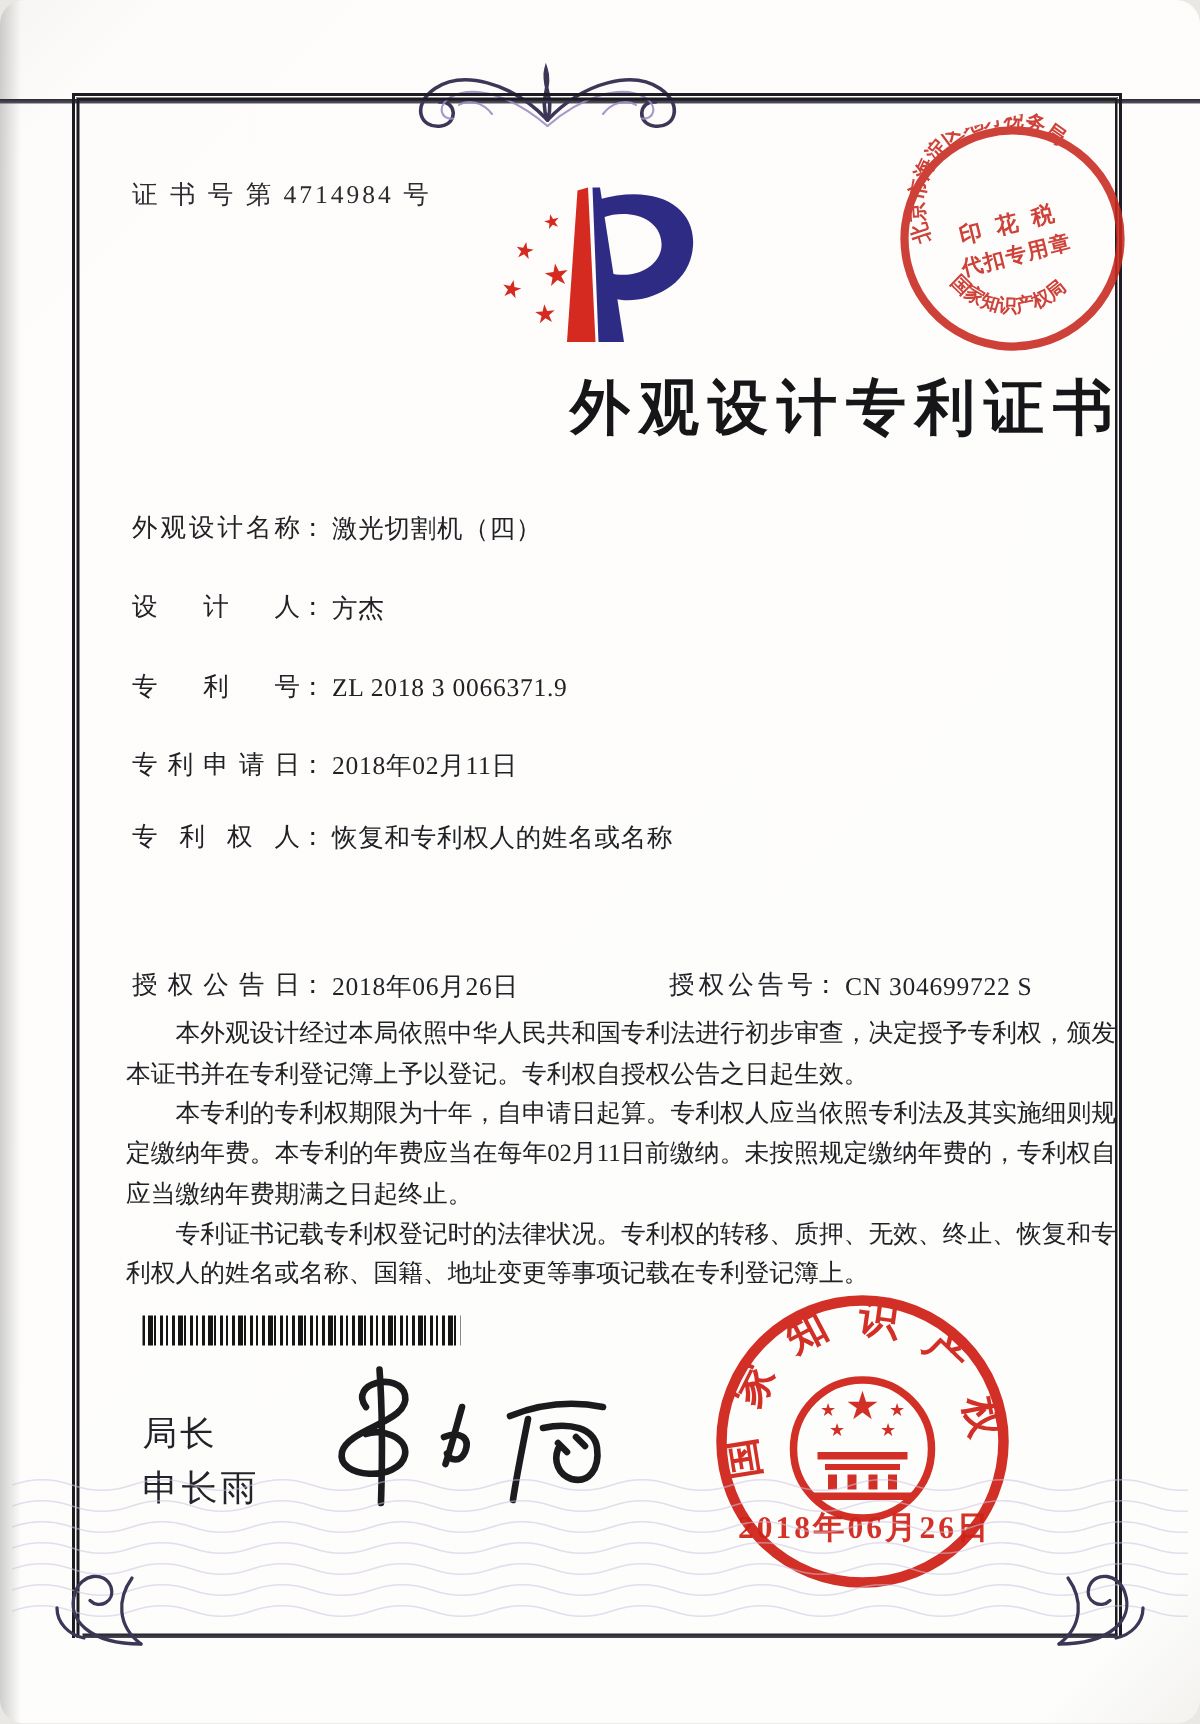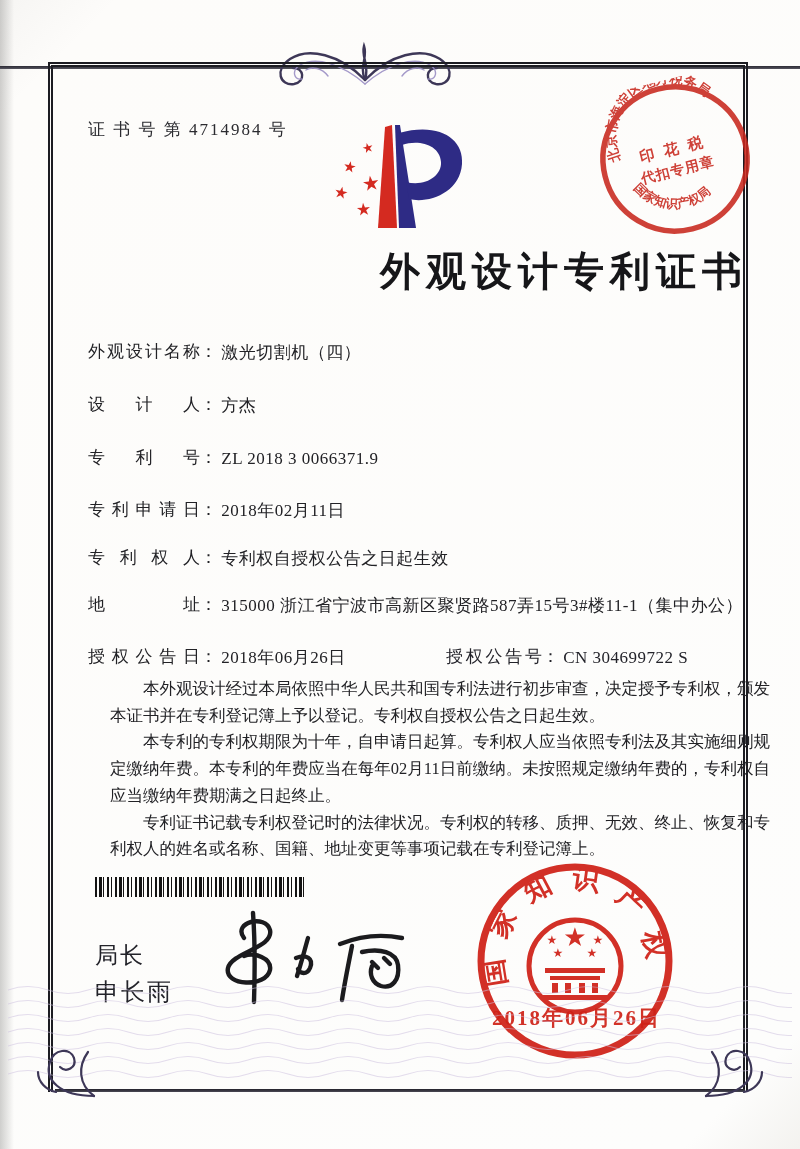--- a/index.html
+++ b/index.html
@@ -2,20 +2,21 @@
 <html><head>
 <meta charset="utf-8">
 <style>
   * { margin:0; padding:0; box-sizing:border-box; }
   html,body { width:800px; height:1149px; }
   body { background:#e9e8e5; font-family:"Liberation Serif", serif; }
   .page{
     position:relative; width:800px; height:1149px; overflow:hidden;
     background:linear-gradient(135deg,#f6f5f3 0%, #fdfcfa 6%, #fdfdfc 94%, #f3f2ef 100%);
     color:#23232a;
+    border-radius:16px;
   }
   .page::before{ content:""; position:absolute; left:0; top:0; width:14px; height:100%;
     background:linear-gradient(90deg, rgba(120,120,118,.35), rgba(0,0,0,0)); pointer-events:none; }
 
   
   .top-rule{ position:absolute; left:0; top:66px; width:800px; height:3px;
     background:linear-gradient(180deg,#2c2b35,#55545e); }
   .top-flourish{ position:absolute; left:258px; top:34px; }
   .corner-flourish{ position:absolute; }
   .bottom-rule{ position:absolute; left:55px; top:1089px; width:690px; height:3px;
@@ -35,21 +36,21 @@
     font-size:40px; font-weight:bold; letter-spacing:6px; color:#161619; }
 
   .field{ position:absolute; left:88px; font-size:17px; color:#222226; }
   .flabel{ display:inline-block; width:112px; text-align:justify; text-align-last:justify; vertical-align:top; }
   .colon{ vertical-align:top; }
   .fvalue{ display:inline-block; max-width:548px; vertical-align:top; letter-spacing:.5px; line-height:1.55; }
   .gazette{ position:absolute; left:446px; top:645px; font-size:17px; }
   .gazette .glabel{ display:inline-block; width:96px; text-align:justify; text-align-last:justify; vertical-align:top; }
 
   .body-text{ position:absolute; left:84px; top:676px; width:660px; font-size:16.5px;
-    line-height:1.62; text-align:justify; color:#222226;margin-left:26px; }
+    line-height:1.62; text-align:justify; color:#222226; }
   .body-text p{ text-indent:2em; }
 
   .barcode{ position:absolute; left:95px; top:877px; width:212px; height:20px;
     background:repeating-linear-gradient(90deg,
       #141414 0 2px, transparent 2px 4px,
       #141414 4px 7px, transparent 7px 8px,
       #141414 8px 9px, transparent 9px 12px,
       #141414 12px 14px, transparent 14px 16px,
       #141414 16px 17px, transparent 17px 20px); }
 
@@ -131,25 +132,21 @@
   <div class="field" style="top:446px">
     <span class="flabel">专利号</span><span class="colon">：</span>
     <span class="fvalue">ZL 2018 3 0066371.9</span>
   </div>
   <div class="field" style="top:498px">
     <span class="flabel">专利申请日</span><span class="colon">：</span>
     <span class="fvalue">2018年02月11日</span>
   </div>
   <div class="field" style="top:546px">
     <span class="flabel">专利权人</span><span class="colon">：</span>
-    <span class="fvalue">专利权自授权公告之日起生效</span>
-  </div>
-  <div class="field" style="top:593px">
-    <span class="flabel">地址</span><span class="colon">：</span>
-    <span class="fvalue">315000 浙江省宁波市高新区聚贤路587弄15号3#楼11-1（集中办公）</span>
+    <span class="fvalue">恢复和专利权人的姓名或名称</span>
   </div>
   <div class="field" style="top:645px">
     <span class="flabel">授权公告日</span><span class="colon">：</span>
     <span class="fvalue">2018年06月26日</span>
   </div>
   <div class="gazette">
     <span class="glabel">授权公告号</span><span class="colon">：</span>
     <span class="fvalue">CN 304699722 S</span>
   </div>
 

